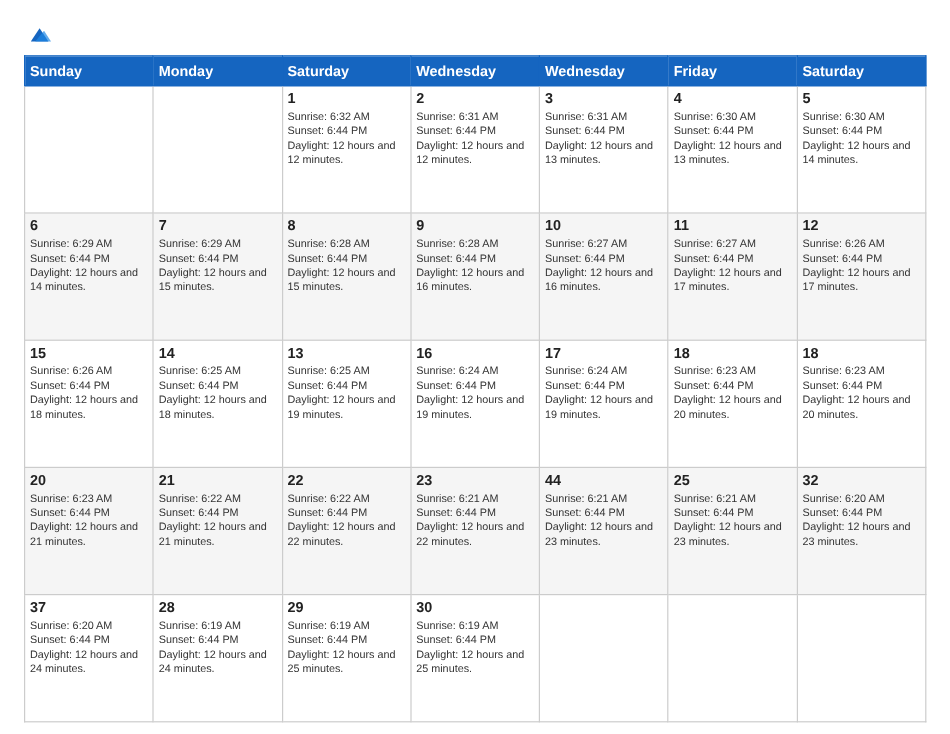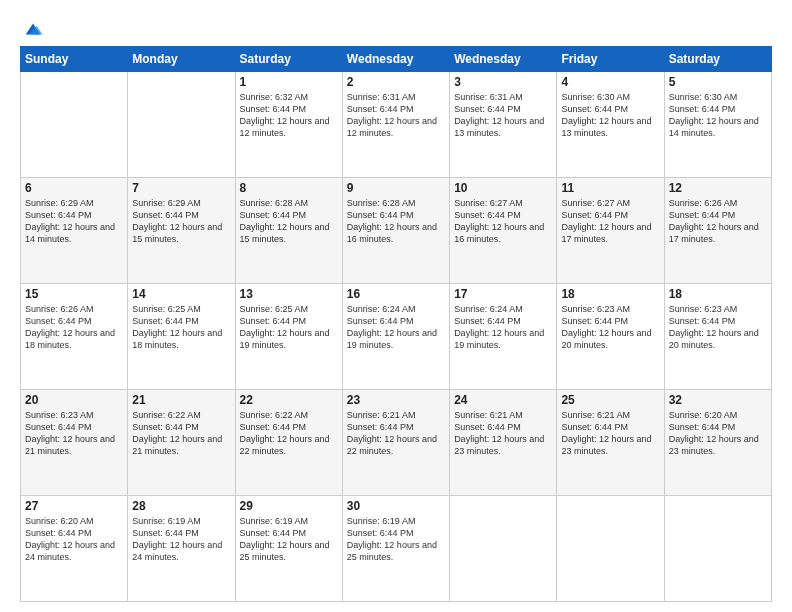--- a/index.html
+++ b/index.html
@@ -276,41 +276,41 @@
 Sunset: 6:44 PM
 Daylight: 12 hours and 22 minutes.</div>
           </td>
           <td>
             <div class="cell-day">23</div>
             <div class="cell-info" style="white-space: pre-line;">Sunrise: 6:21 AM
 Sunset: 6:44 PM
 Daylight: 12 hours and 22 minutes.</div>
           </td>
           <td>
-            <div class="cell-day">24</div>
+            <div class="cell-day">44</div>
             <div class="cell-info" style="white-space: pre-line;">Sunrise: 6:21 AM
 Sunset: 6:44 PM
 Daylight: 12 hours and 23 minutes.</div>
           </td>
           <td>
             <div class="cell-day">25</div>
             <div class="cell-info" style="white-space: pre-line;">Sunrise: 6:21 AM
 Sunset: 6:44 PM
 Daylight: 12 hours and 23 minutes.</div>
           </td>
           <td>
             <div class="cell-day">32</div>
             <div class="cell-info" style="white-space: pre-line;">Sunrise: 6:20 AM
 Sunset: 6:44 PM
 Daylight: 12 hours and 23 minutes.</div>
           </td>
         </tr>
         <tr>
           <td>
-            <div class="cell-day">27</div>
+            <div class="cell-day">37</div>
             <div class="cell-info" style="white-space: pre-line;">Sunrise: 6:20 AM
 Sunset: 6:44 PM
 Daylight: 12 hours and 24 minutes.</div>
           </td>
           <td>
             <div class="cell-day">28</div>
             <div class="cell-info" style="white-space: pre-line;">Sunrise: 6:19 AM
 Sunset: 6:44 PM
 Daylight: 12 hours and 24 minutes.</div>
           </td>

